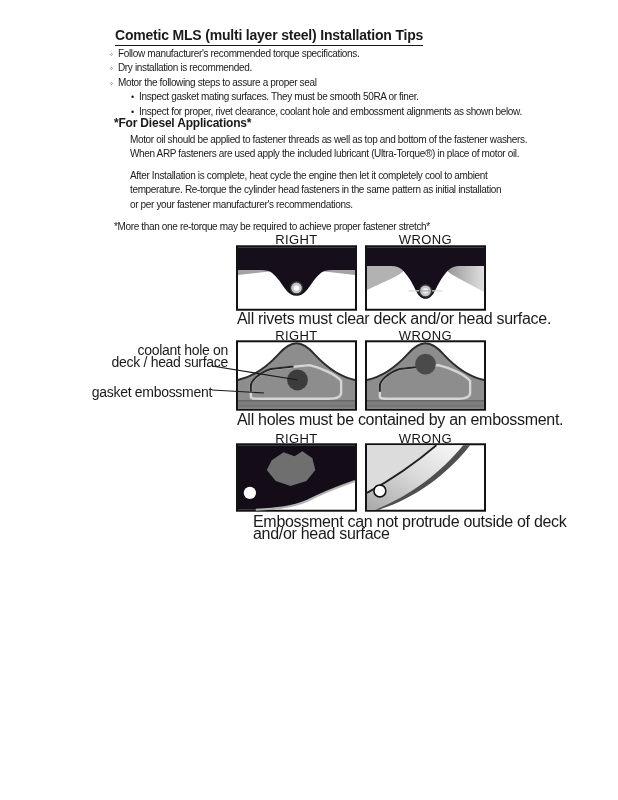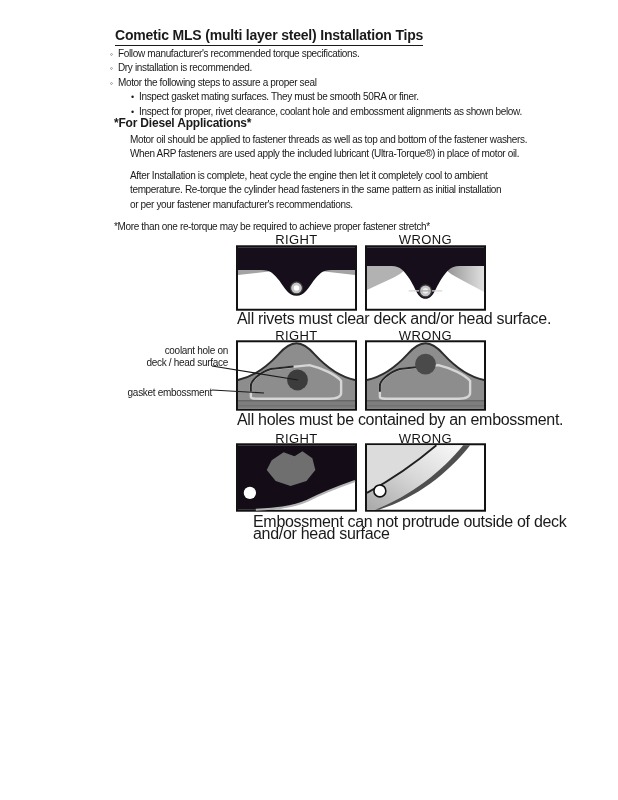--- a/index.html
+++ b/index.html
@@ -22,21 +22,21 @@
   .marker.solid { font-size:9px; }
 
   .h-diesel { position:absolute; left:114px; top:116px; font-size:12px; font-weight:bold; letter-spacing:-0.2px; }
   .para { position:absolute; left:114px; width:446px; font-size:10px; line-height:14.4px; letter-spacing:-0.35px; }
   .para1 { top:133px; } .para2 { top:169px; } .note { top:220px; }
 
   .fig-label { position:absolute; width:121px; text-align:center; font-size:13px; letter-spacing:0.4px; color:#141414; }
   .panel { position:absolute; width:121px; }
   .fig-caption { position:absolute; left:237px; font-size:16px; letter-spacing:-0.3px; line-height:11.5px; }
 
-  .ann { position:absolute; left:77px; width:135px; text-align:right; font-size:10px; letter-spacing:-0.3px; line-height:11.5px; }
+  .ann { position:absolute; left:77px; width:135px; text-align:right; font-size:14px; letter-spacing:-0.3px; line-height:11.5px; }
   .ann1 { top:345px; } .ann2 { top:387px; }
   .leader-overlay { position:absolute; left:200px; top:350px; }
 
   .legal { position:absolute; left:108px; top:573px; width:434px; font-size:5.5px; line-height:6.4px; color:#222; }
   .legal p { margin:0 0 6px 0; }
   .legal .lh { font-weight:bold; margin-bottom:7px; }
 
   .page-code { position:absolute; left:388px; top:756px; font-size:19px; letter-spacing:0.3px; color:#222; }
 </style>
 </head>

